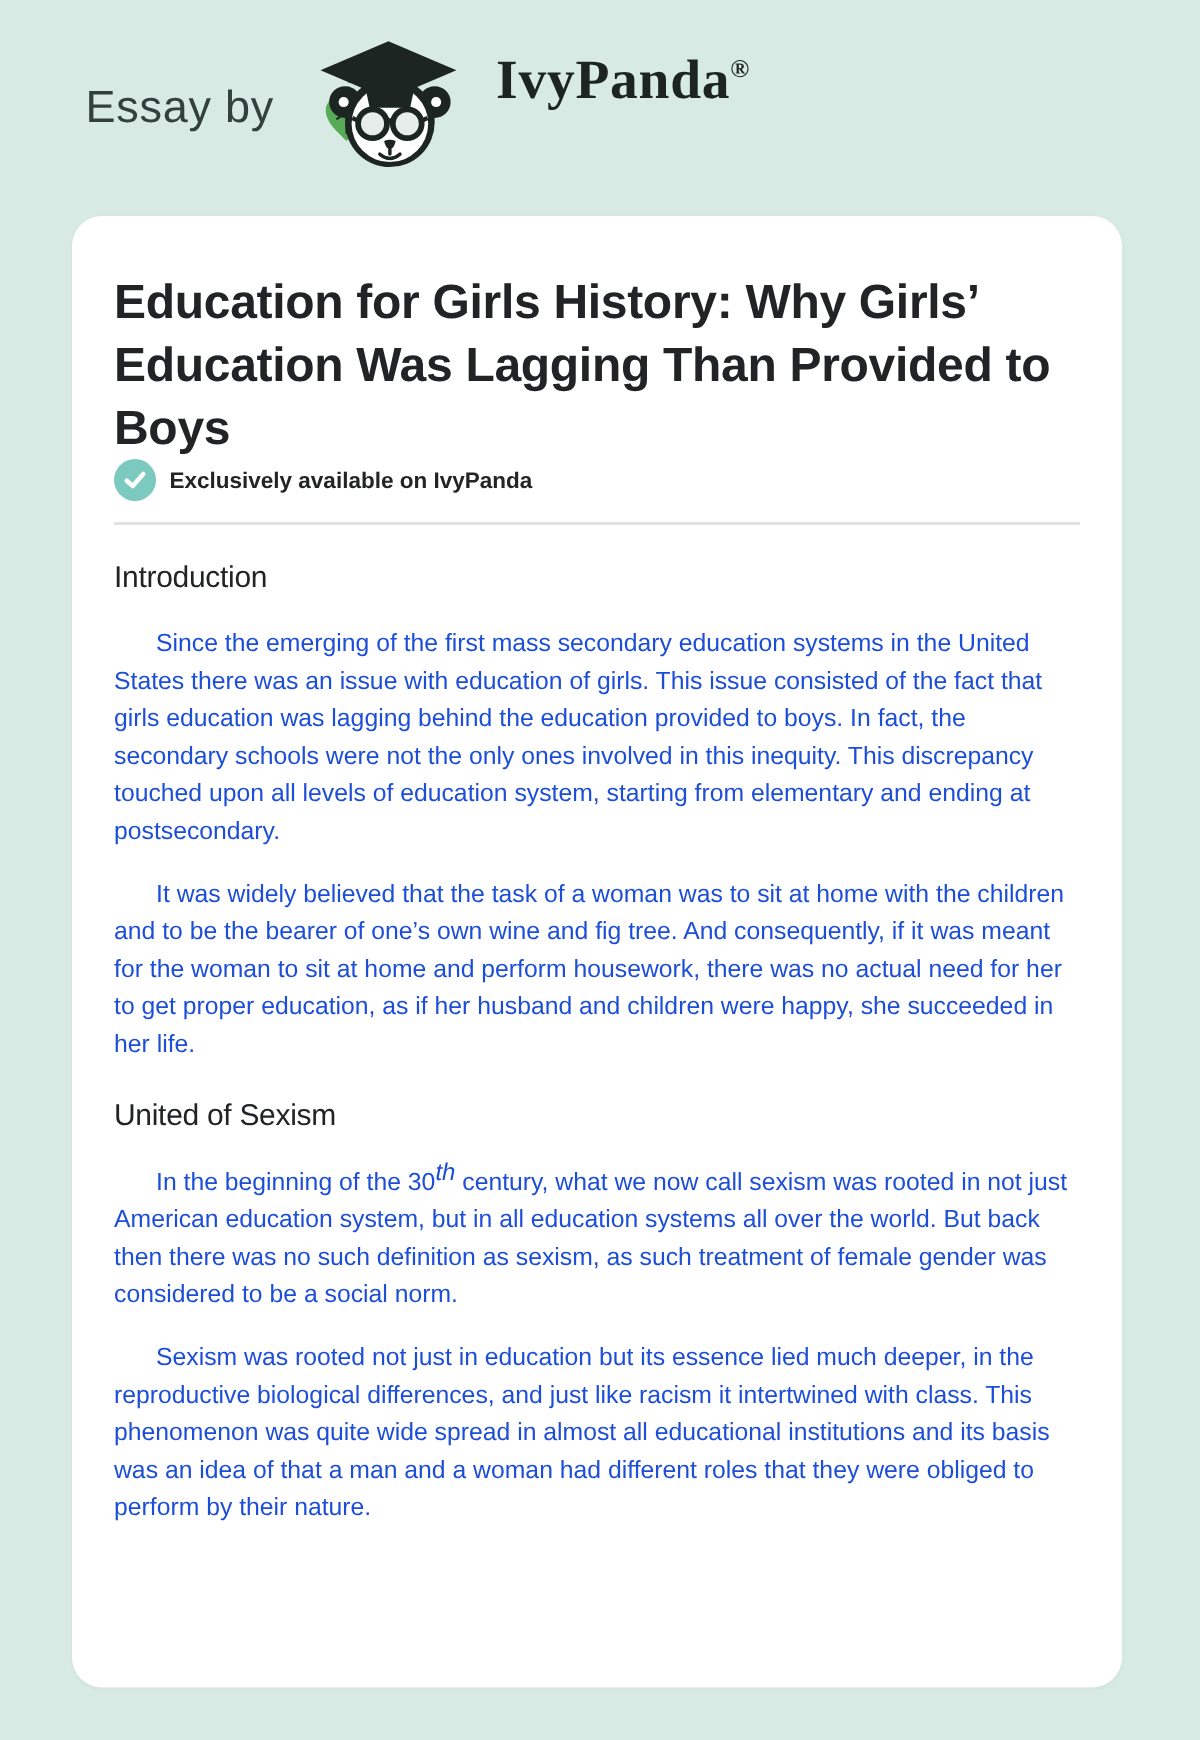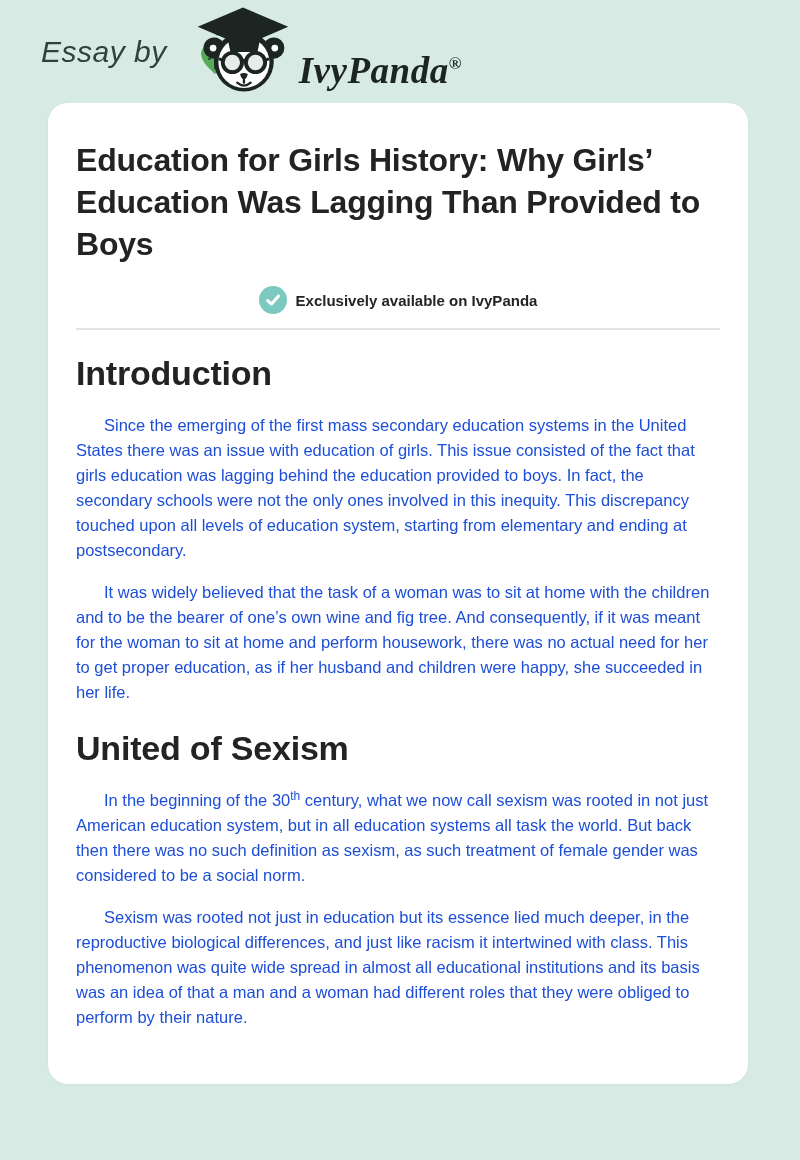--- a/index.html
+++ b/index.html
@@ -4,35 +4,35 @@
 <style>
   * { box-sizing: border-box; margin: 0; padding: 0; }
   html, body {
     width: 800px; height: 1160px;
     overflow: hidden;
     background: #d8eae4;
     font-family: "Liberation Sans", sans-serif;
   }
   
   .site-header {
-    height: 103px;
+    height: 144px;
     display: flex;
     align-items: center;
-    padding-left: 41px;
-    font-style: italic;
+    padding-left: 57px;
   }
   .essay-by {
     font-size: 30px;
     color: #33413e;
     letter-spacing: 0.5px;
   }
   .brand-link {
     display: flex;
-    align-items: flex-end;
+    align-items: flex-start;
     cursor: pointer;
+    gap: 16px;
   }
   .logo-svg { width: 106px; height: 86px; margin: -6px 4px 0 22px; display: block; }
   .brand-name {
     font-family: "Liberation Serif", serif;
     font-weight: 700;
     font-size: 37px;
     color: #1c2522;
     letter-spacing: 0.5px;
   }
   .brand-name sup { font-size: 17px; vertical-align: 14px; }
@@ -49,56 +49,54 @@
   .page-title {
     font-size: 32px;
     line-height: 42px;
     font-weight: 700;
     color: #212325;
     letter-spacing: -0.2px;
   }
   .badge-row {
     display: flex;
     align-items: center;
-    margin-top: 21px;
-    justify-content: center;
   }
   .check-circle {
     width: 28px; height: 28px;
     border-radius: 50%;
     background: #7cc9bf;
     display: flex; align-items: center; justify-content: center;
     flex: 0 0 28px;
   }
   .badge-text {
     margin-left: 9px;
     font-size: 15px;
     font-weight: 700;
     color: #222426;
   }
   .divider {
     border: none;
     border-top: 2px solid #e3e3e3;
     margin-top: 14px;
   }
   .section-heading {
-    font-size: 34px;
-    font-weight: 700;
+    font-size: 20px;
+    font-weight: 400;
     color: #212325;
     margin: 24px 0 20px 0;
     letter-spacing: -0.2px;
   }
   .card p {
     font-size: 16.5px;
     line-height: 25px;
     color: #1d4ed8;
     text-indent: 28px;
     margin-bottom: 17px;
   }
-  .card p sup { font-size: 12px; line-height: 0; }
+  .card p sup { font-size: 16px; line-height: 0; font-style: italic; }
 </style>
 </head>
 <body>
 
 <header class="site-header">
   <span class="essay-by">Essay by</span>
   <span class="brand-link">
     <svg class="logo-svg" viewBox="0 0 110 88" aria-hidden="true">
 
       <path d="M31,16 L27,42" stroke="#4ea14e" stroke-width="2" stroke-dasharray="3,2.5" fill="none"></path>
@@ -140,15 +138,15 @@
     <span class="badge-text">Exclusively available on IvyPanda</span>
   </div>
 
   <hr class="divider">
 
   <h2 class="section-heading">Introduction</h2>
   <p>Since the emerging of the first mass secondary education systems in the United States there was an issue with education of girls. This issue consisted of the fact that girls education was lagging behind the education provided to boys. In fact, the secondary schools were not the only ones involved in this inequity. This discrepancy touched upon all levels of education system, starting from elementary and ending at postsecondary.</p>
   <p>It was widely believed that the task of a woman was to sit at home with the children and to be the bearer of one’s own wine and fig tree. And consequently, if it was meant for the woman to sit at home and perform housework, there was no actual need for her to get proper education, as if her husband and children were happy, she succeeded in her life.</p>
 
   <h2 class="section-heading">United of Sexism</h2>
-  <p><span>In the beginning of the 30</span><sup>th</sup><span> century, what we now call sexism was rooted in not just American education system, but in all education systems all task the world. But back then there was no such definition as sexism, as such treatment of female gender was considered to be a social norm.</span></p>
+  <p><span>In the beginning of the 30</span><sup>th</sup><span> century, what we now call sexism was rooted in not just American education system, but in all education systems all over the world. But back then there was no such definition as sexism, as such treatment of female gender was considered to be a social norm.</span></p>
   <p>Sexism was rooted not just in education but its essence lied much deeper, in the reproductive biological differences, and just like racism it intertwined with class. This phenomenon was quite wide spread in almost all educational institutions and its basis was an idea of that a man and a woman had different roles that they were obliged to perform by their nature.</p>
 </main>
 
 </body></html>

